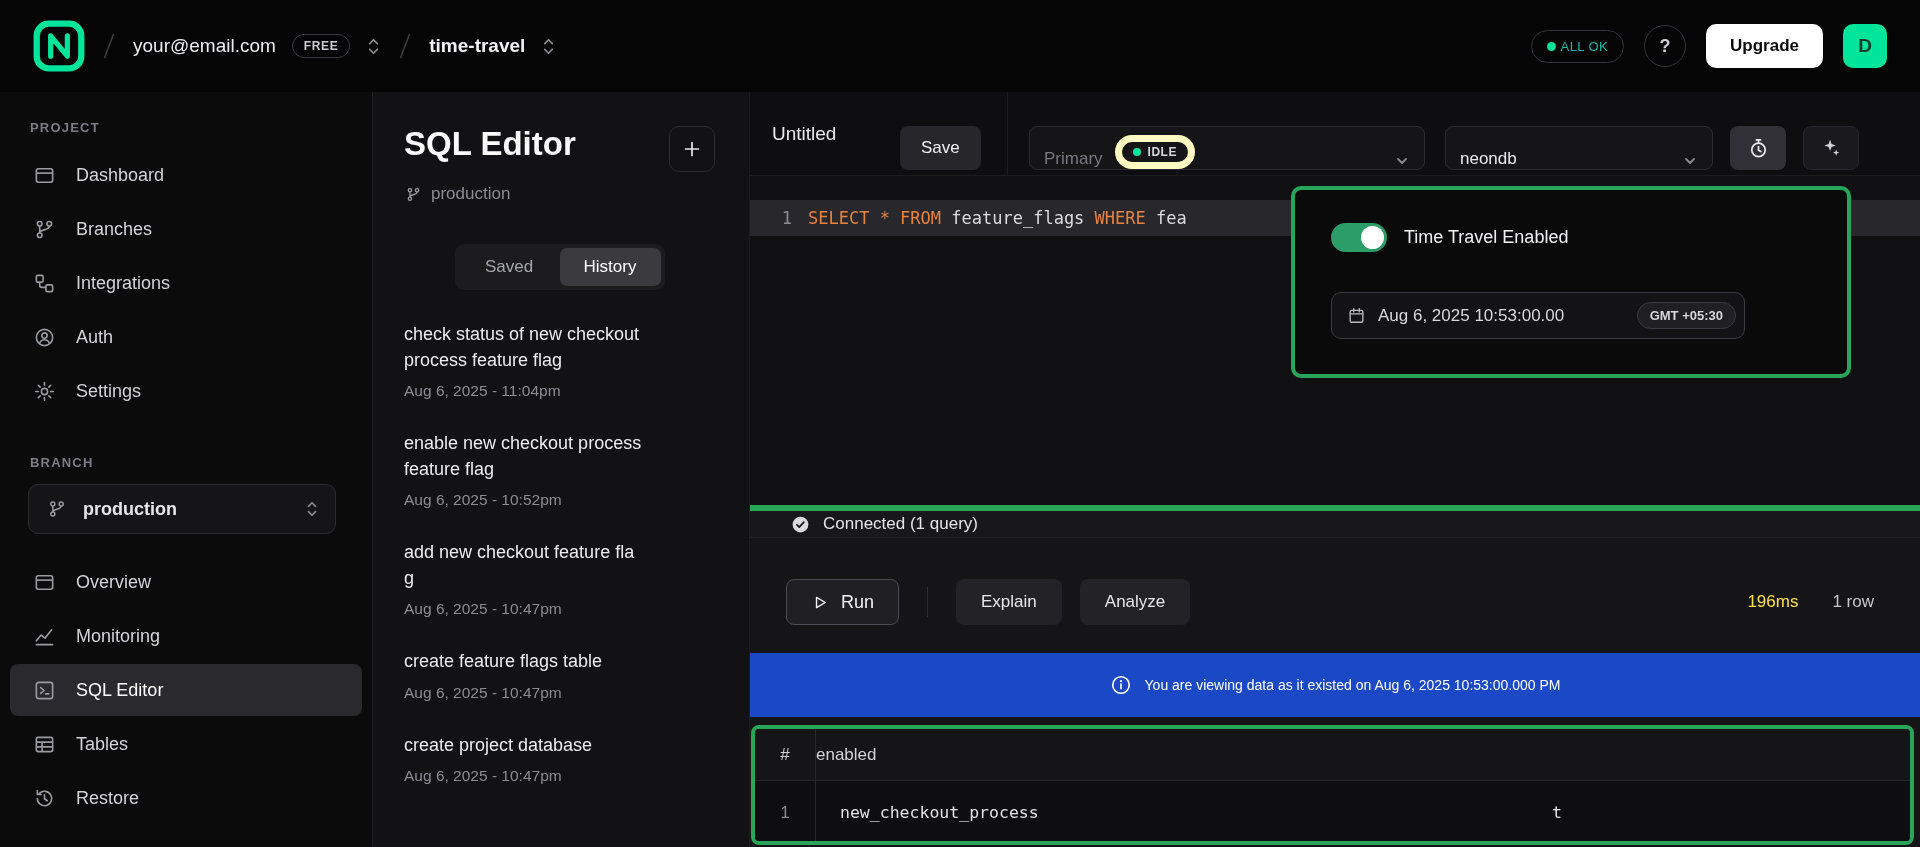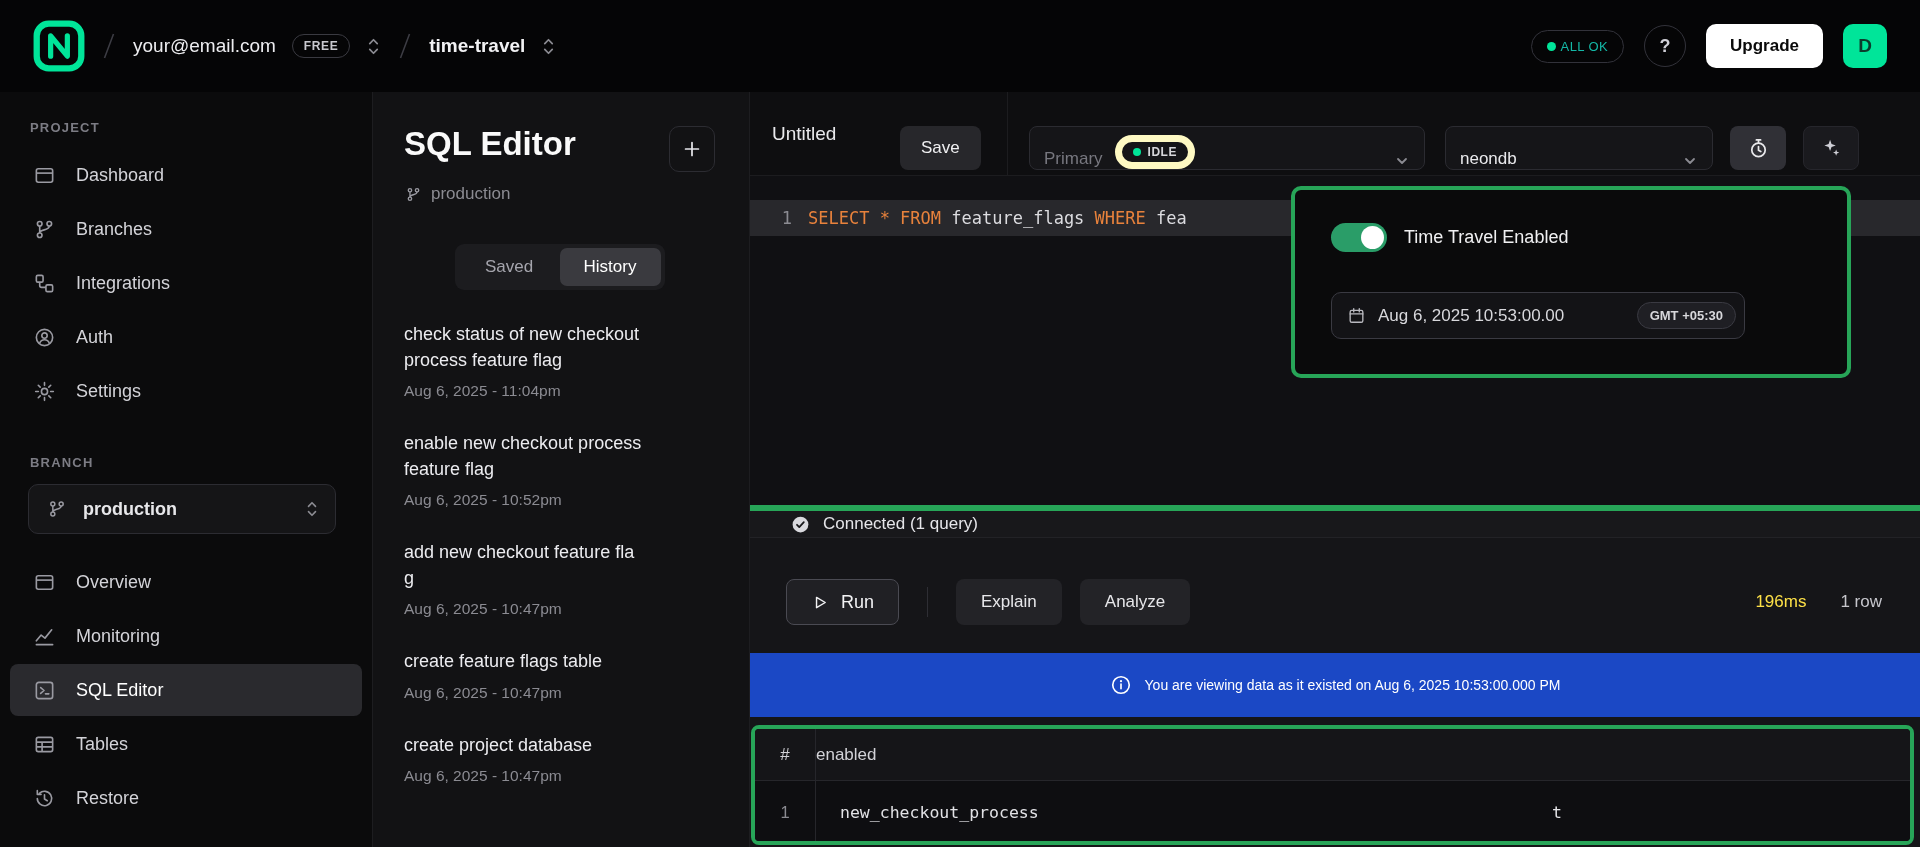--- a/index.html
+++ b/index.html
@@ -105,21 +105,21 @@
   .tt-tz { border:1px solid #3a3a42; background:#1f1f24; border-radius:999px; padding:5px 12px;
            font-size:13px; font-weight:600; color:#d8d8dc; white-space:nowrap; }
 
   .split-anno { position:absolute; top:413px; left:0; right:0; height:6px; background:#27a558; z-index:4; }
 
   
   .results { position:absolute; top:419px; left:0; right:0; bottom:0; background:#151518; }
   .conn-bar { position:absolute; top:0; left:0; right:0; height:27px; display:flex; align-items:center;
               gap:12px; padding-left:40px; font-size:17px; color:#e5e5e9; background:#18181b;
               border-bottom:1px solid #222226; }
-  .actions { position:absolute; top:46px; left:0; right:0; height:90px; display:flex; align-items:center;
+  .actions { position:absolute; top:46px; left:0; right:8px; height:90px; display:flex; align-items:center;
              padding-left:36px; gap:18px; }
   .btn-run { height:46px; padding:0 24px; background:#202024; border:1px solid #4a4a52; border-radius:8px;
              display:flex; gap:11px; align-items:center; font-size:18px; font-weight:500; color:#f2f2f4;
              cursor:pointer; font-family:inherit; }
   .v-div { width:1px; height:30px; background:#2e2e34; margin:0 10px; }
   .btn-ghost { height:46px; padding:0 25px; background:#232327; border:none; border-radius:8px;
                font-size:17px; color:#e7e7ea; cursor:pointer; font-family:inherit; }
   .metrics { margin-left:auto; display:flex; gap:34px; padding-right:38px; font-size:17px; align-items:center; }
   .m-duration { color:#fde047; } .m-rows { color:#c6c6cc; }
 

